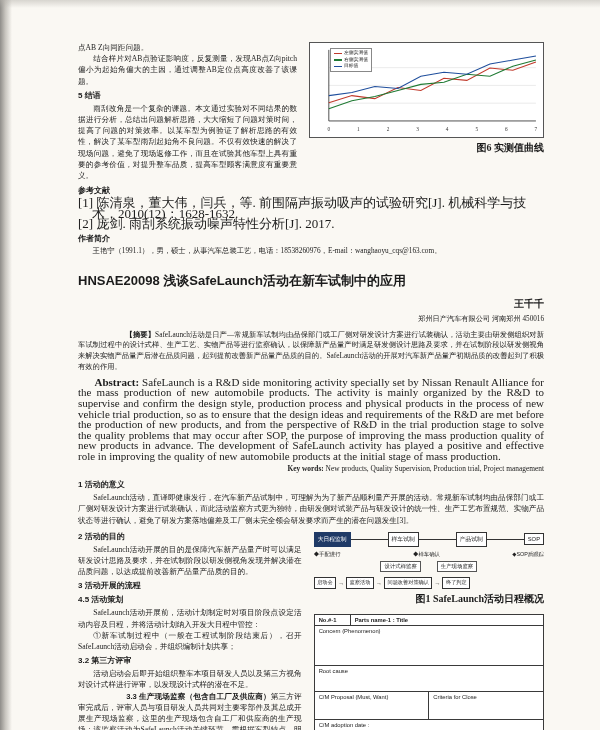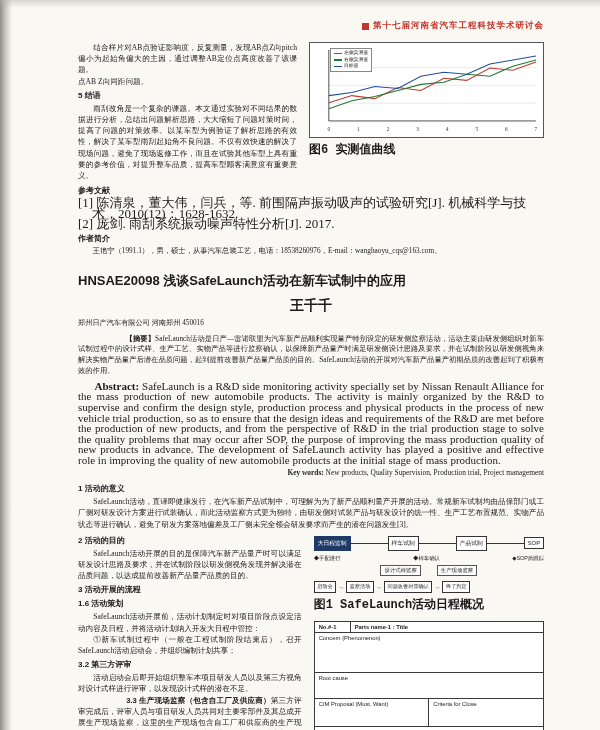--- a/index.html
+++ b/index.html
@@ -48,34 +48,34 @@
   .fig6-chart svg { width:100%; height:100%; display:block; }
   .fig6-legend {
     position:absolute; top:5px; left:20px;
     border:0.6px solid #888; background:#fff;
     padding:1px 3px; font-size:4.8px; line-height:6.5px;
     font-family:"Liberation Sans",sans-serif;
   }
   .lg-row { display:flex; align-items:center; gap:2px; }
   .lg-sw { display:inline-block; width:8px; height:1.5px; }
   .figcap {
-    text-align:left; font-size:12px; font-weight:bold;
-    font-family:Liberation Mono, monospace; margin-top:3px;
+    text-align:right; font-size:10px; font-weight:bold;
+    font-family:Liberation Serif, serif; margin-top:3px;
   }
 
   .refs-block { margin-top:4px; }
   p.ref { font-size:13px; line-height:10.6px; padding-left:14px; text-indent:-14px; }
   p.bio { font-size:7.3px; line-height:10.6px; text-indent:2em; }
 
   .paper-title {
     margin-top:15px; text-align:left;
     font-family:"Liberation Sans",sans-serif; font-weight:bold; font-size:13px;
   }
-  .paper-author { margin-top:7px; text-align:center; font-size:14px; font-weight:bold; }
-  .paper-affil { margin-top:3px; text-align:left; font-size:7.2px; }
+  .paper-author { margin-top:7px; text-align:right; font-size:10px; font-weight:bold; }
+  .paper-affil { margin-top:3px; text-align:right; font-size:7.2px; }
 
   .abs { margin-top:6px; font-size:7.3px; line-height:10.8px; text-align:justify; text-indent:2em; }
   .abs-en { margin-top:4px; font-size:11px; line-height:10.6px; text-align:justify; text-indent:1.5em; }
   .kw { margin-top:2px; font-size:7.3px; line-height:10.8px; text-indent:2em; }
   .kw-en { margin-top:2px; font-size:7.4px; line-height:10.6px; text-indent:1.5em;text-align:right; }
 
   .body-cols { display:flex; gap:12px; margin-top:2px; align-items:flex-start; }
   .bcl { width:48%; }
   .bcr { flex:1; }
 
@@ -112,31 +112,27 @@
   .p-cell + .p-cell { border-left:0.7px solid #3a3a3a; }
   .p-thin { height:12px; }
 </style>
 </head>
 <body>
 
 <div class="page">
   <div class="scan-edge-left"></div>
   <div class="scan-edge-top"></div>
 
-  <div class="conf-header">
-    <span class="conf-sq"></span>
-    <span>第十七届河南省汽车工程科技学术研讨会</span>
-  </div>
 
   <div class="content">
 
     <div class="two-col">
       <div class="col-l">
+        <p class="cn noindent">点AB Z向同距问题。</p>
         <p class="cn">结合样片对AB点验证影响度，反复测量，发现AB点Z向pitch偏小为起始角偏大的主因，通过调整AB定位点高度改善了该课题。</p>
-        <p class="cn noindent">点AB Z向同距问题。</p>
         <div class="h-sec">5 结语</div>
         <p class="cn">雨刮改角是一个复杂的课题。本文通过实验对不同结果的数据进行分析，总结出问题解析思路，大大缩短了问题对策时间，提高了问题的对策效率。以某车型为例验证了解析思路的有效性，解决了某车型雨刮起始角不良问题。不仅有效快速的解决了现场问题，避免了现场返修工作，而且在试验其他车型上具有重要的参考价值，对提升整车品质，提高车型顾客满意度有重要意义。</p>
       </div>
       <div class="col-r">
         <div class="fig6-chart">
           <svg id="fig6-svg" viewBox="0 0 198 82" preserveAspectRatio="none">
               <line x1="16" y1="21.5" x2="192" y2="21.5" stroke="#dcdcdc" stroke-width="0.5"></line>
               <line x1="16" y1="37" x2="192" y2="37" stroke="#dcdcdc" stroke-width="0.5"></line>
               <line x1="16" y1="52.5" x2="192" y2="52.5" stroke="#dcdcdc" stroke-width="0.5"></line>
               <line x1="16" y1="68" x2="192" y2="68" stroke="#444" stroke-width="0.8"></line>
@@ -177,34 +173,34 @@
       <p class="ref">[1] 陈清泉，董大伟，闫兵，等. 前围隔声振动吸声的试验研究[J]. 机械科学与技术，2010(12)：1628-1632.</p>
       <p class="ref">[2] 庞剑. 雨刮系统振动噪声特性分析[J]. 2017.</p>
       <div class="h-sec">作者简介</div>
       <p class="bio">王艳宁（1991.1），男，硕士，从事汽车总装工艺，电话：18538260976，E-mail：wanghaoyu_cqs@163.com。</p>
     </div>
 
     <div class="paper-title">HNSAE20098 浅谈SafeLaunch活动在新车试制中的应用</div>
     <div class="paper-author">王千千</div>
     <div class="paper-affil">郑州日产汽车有限公司 河南郑州 450016</div>
 
-    <p class="abs"><b class="inlineh">【摘要】</b><span>SafeLaunch活动是日产—雷诺联盟为汽车新产品顺利实现量产特别设定的研发侧监察活动，活动主要由研发侧组织对新车试制过程中的设计式样、生产工艺、实物产品等进行监察确认，以保障新产品量产时满足研发侧设计思路及要求，并在试制阶段以研发侧视角来解决实物产品量产后潜在品质问题，起到提前改善新产品量产品质的目的。SafeLaunch活动的开展对汽车新产品量产初期品质的改善起到了积极有效的作用。</span></p>
+    <p class="abs"><b class="inlineh">【摘要】</b><span>SafeLaunch活动是日产—常规新车试制均由品保部门或工厂侧对研发设计方案进行试装确认，活动主要由研发侧组织对新车试制过程中的设计式样、生产工艺、实物产品等进行监察确认，以保障新产品量产时满足研发侧设计思路及要求，并在试制阶段以研发侧视角来解决实物产品量产后潜在品质问题，起到提前改善新产品量产品质的目的。SafeLaunch活动的开展对汽车新产品量产初期品质的改善起到了积极有效的作用。</span></p>
 
     <p class="abs-en"><b>Abstract:</b> <span>SafeLaunch is a R&amp;D side monitoring activity specially set by Nissan Renault Alliance for the mass production of new automobile products. The activity is mainly organized by the R&amp;D to supervise and confirm the design style, production process and physical products in the process of new vehicle trial production, so as to ensure that the design ideas and requirements of the R&amp;D are met before the production of new products, and from the perspective of R&amp;D in the trial production stage to solve the quality problems that may occur after SOP, the purpose of improving the mass production quality of new products in advance. The development of SafeLaunch activity has played a positive and effective role in improving the quality of new automobile products at the initial stage of mass production.</span></p>
     <p class="kw-en"><b>Key words:</b> <span>New products, Quality Supervision, Production trial, Project management</span></p>
 
     <div class="h-sec" style="margin-top:5px;">1 活动的意义</div>
     <p class="cn">SafeLaunch活动，直译即健康发行，在汽车新产品试制中，可理解为为了新产品顺利量产开展的活动。常规新车试制均由品保部门或工厂侧对研发设计方案进行试装确认，而此活动监察方式更为独特，由研发侧对试装产品与研发设计的统一性、生产工艺布置规范、实物产品状态等进行确认，避免了研发方案落地偏差及工厂侧未完全领会研发要求而产生的潜在问题发生[3]。</p>
 
     <div class="body-cols">
       <div class="bcl">
         <div class="h-sec">2 活动的目的</div>
         <p class="cn">SafeLaunch活动开展的目的是保障汽车新产品量产时可以满足研发设计思路及要求，并在试制阶段以研发侧视角发现并解决潜在品质问题，以达成提前改善新产品量产品质的目的。</p>
         <div class="h-sec">3 活动开展的流程</div>
-        <div class="h-sec">1.6 活动策划</div>
+        <div class="h-sec">4.5 活动策划</div>
         <p class="cn">SafeLaunch活动开展前，活动计划制定时对项目阶段点设定活动内容及日程，并将活动计划纳入开发大日程中管控：</p>
         <p class="cn">①新车试制过程中（一般在工程试制阶段结束后），召开SafeLaunch活动启动会，并组织编制计划共享；</p>
         <div class="h-sec">3.2 第三方评审</div>
         <p class="cn">活动启动会后即开始组织整车本项目研发人员以及第三方视角对设计式样进行评审，以发现设计式样的潜在不足。</p>
         <p class="cn"><b class="inlineh">3.3 生产现场监察（包含自工厂及供应商）</b><span>第三方评审完成后，评审人员与项目研发人员共同对主要零部件及其总成开展生产现场监察，这里的生产现场包含自工厂和供应商的生产现场；该监察活动为SafeLaunch活动关键环节，需根据车型特点，明确监察领域及内容，并根据工程设定逐日对监察对象，</span></p>
         <p class="cn">生产工厂监察活动计划中相关人员及第三方人员基于经验对设计样式确认</p>
       </div>
 
       <div class="bcr">
 

